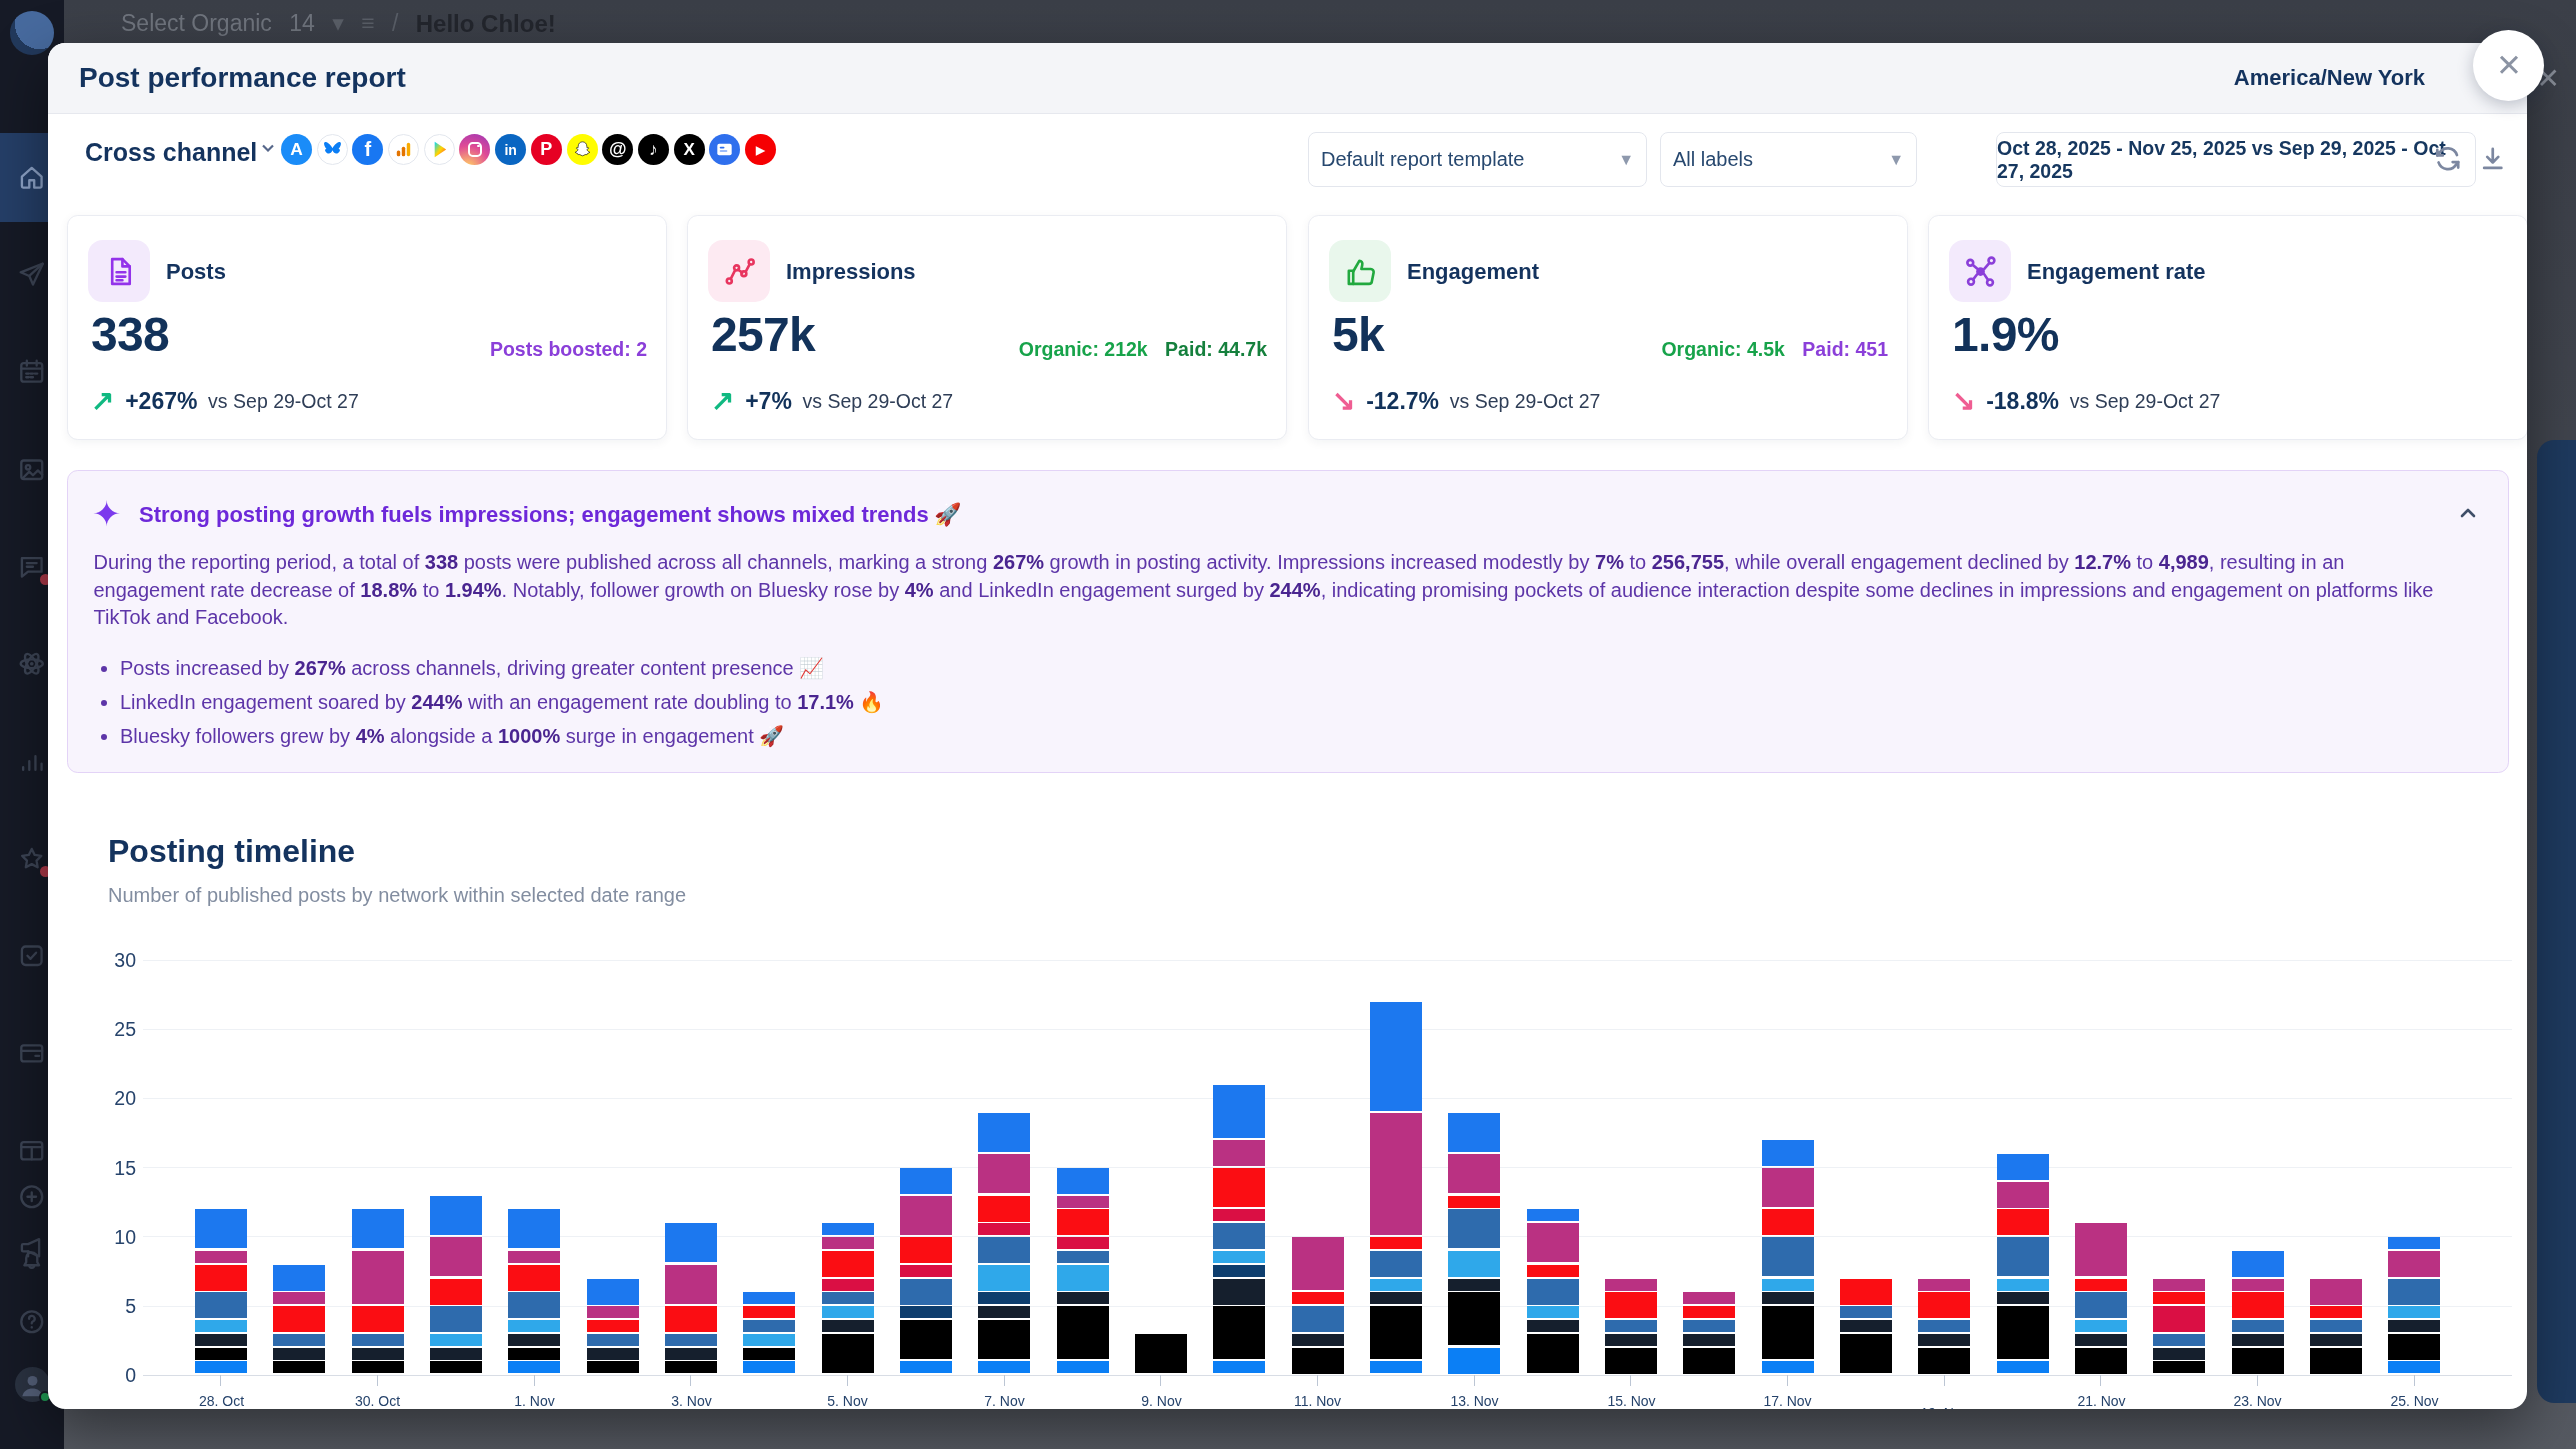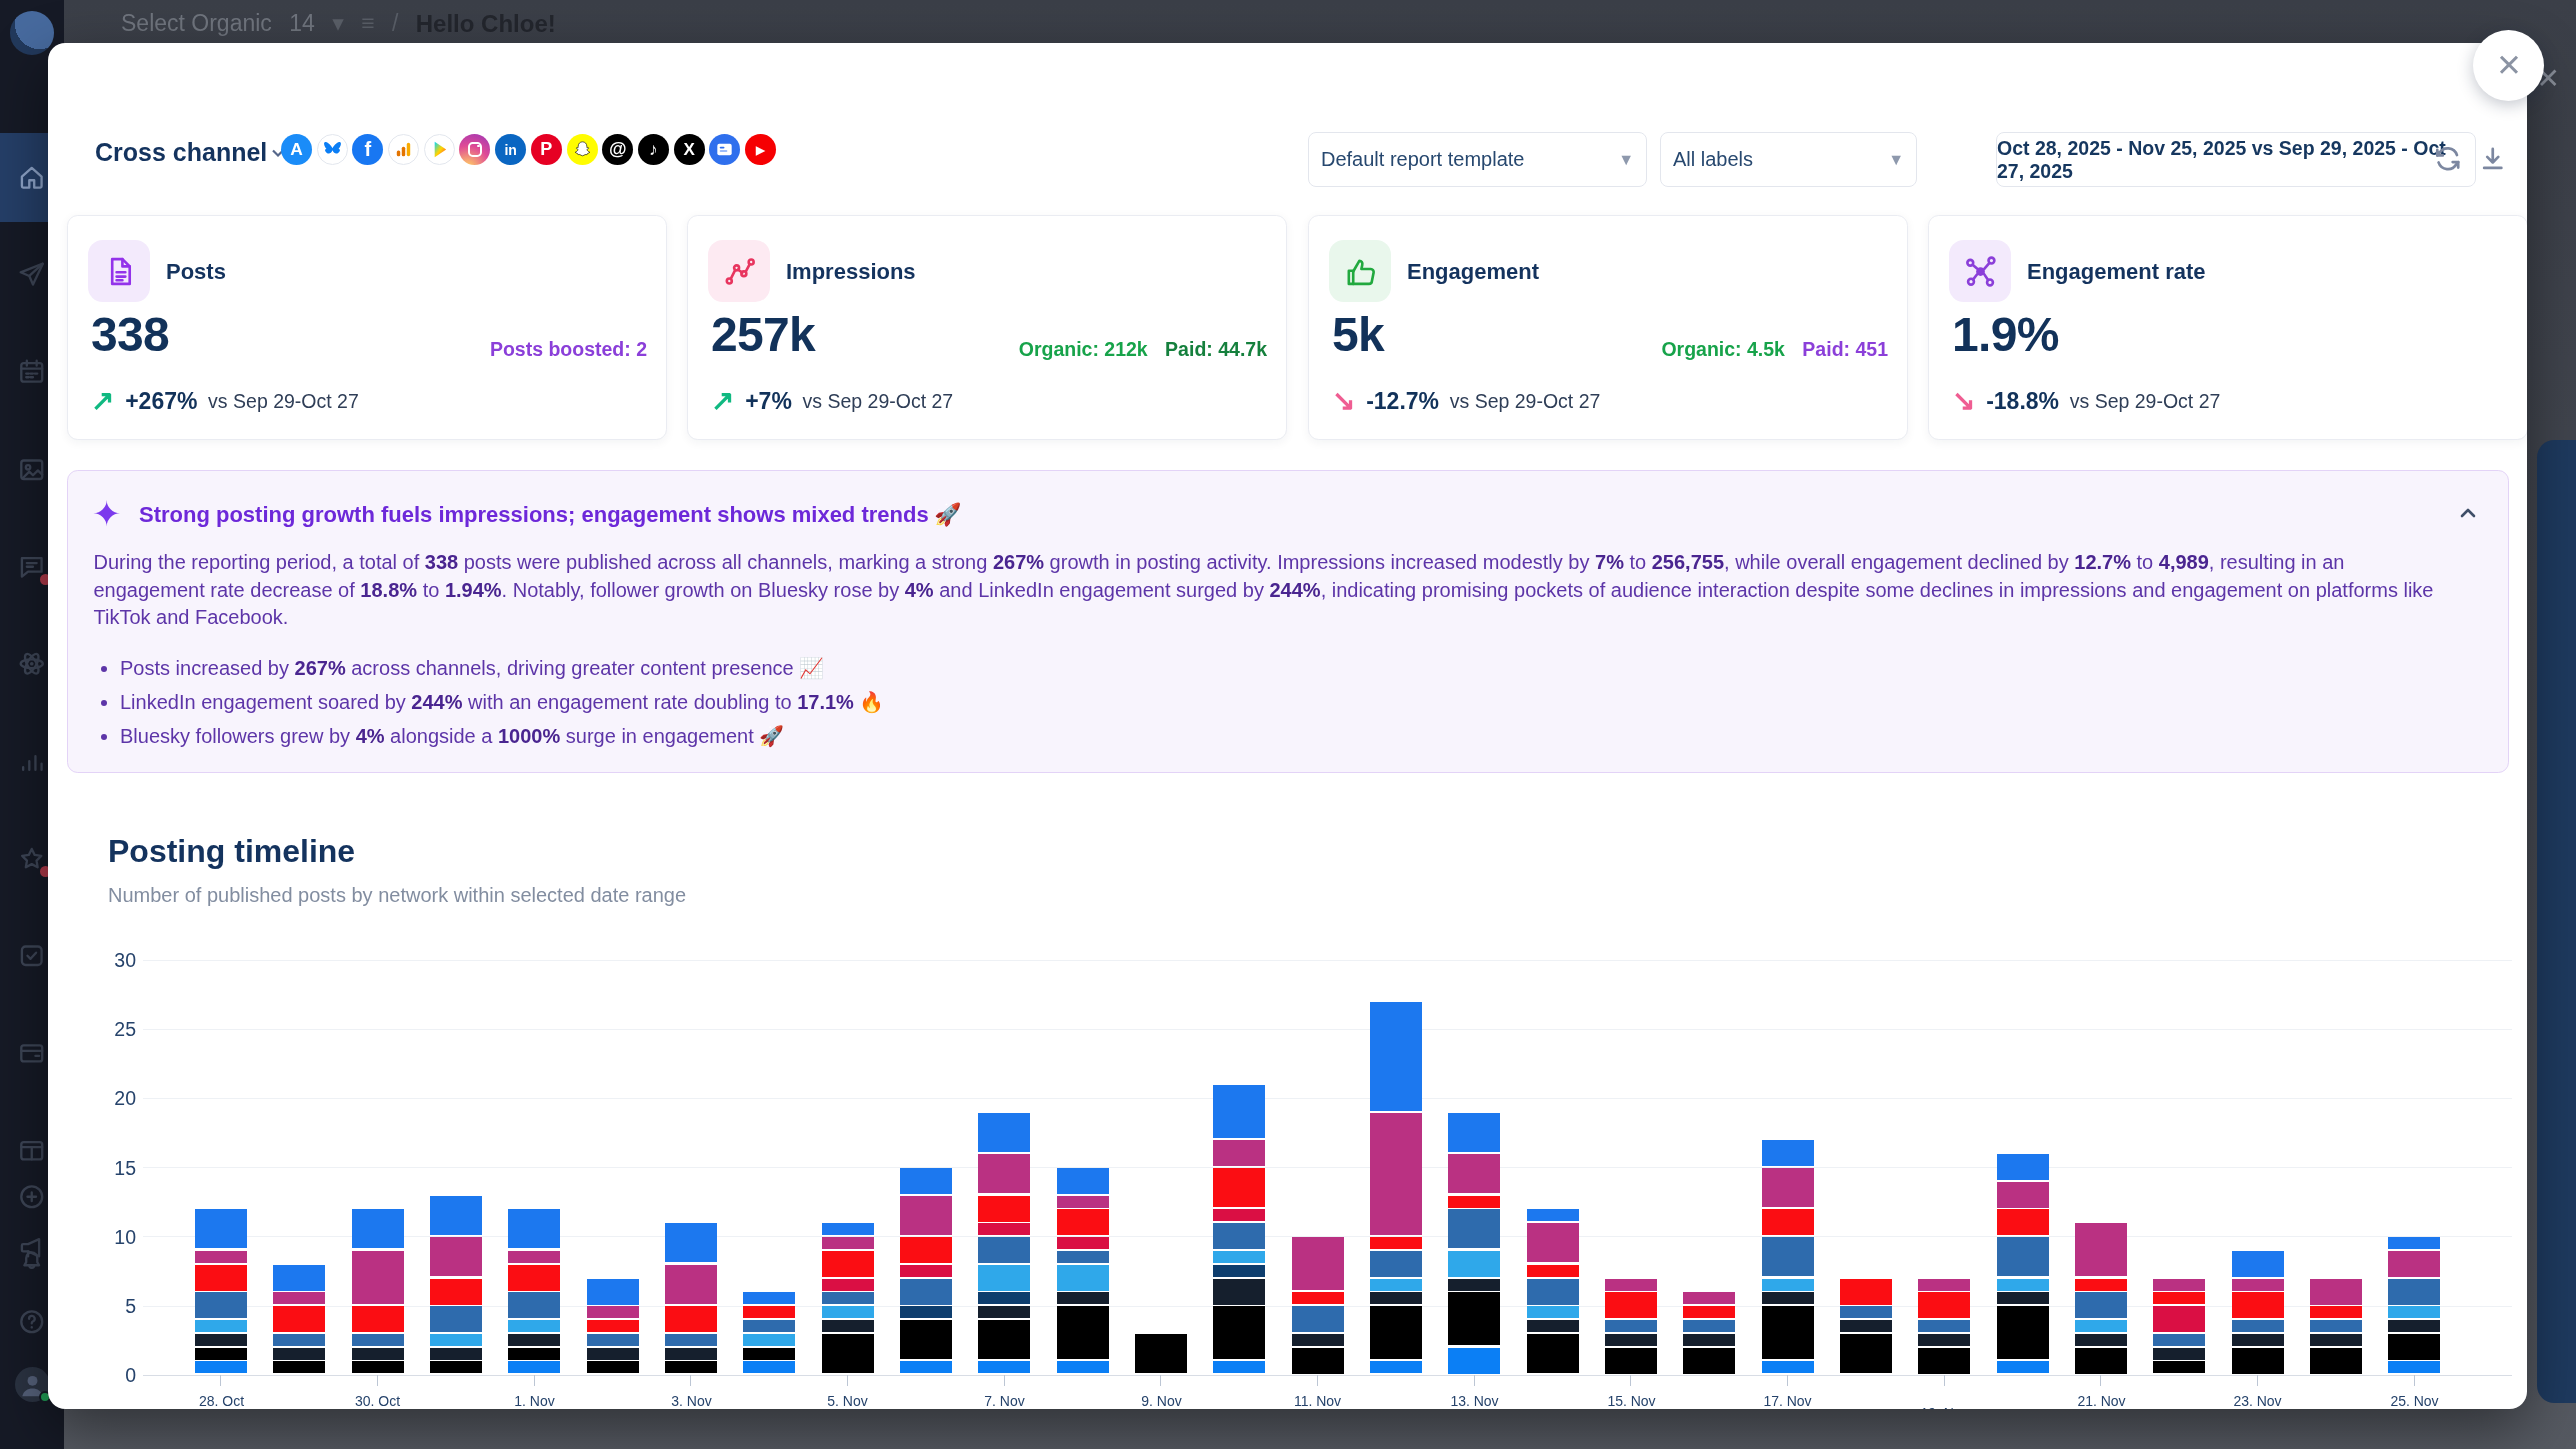--- a/index.html
+++ b/index.html
@@ -30,21 +30,21 @@
   .modal-clip { position:absolute; inset:0; background:#fff; border-radius:17.4px; overflow:hidden;
                 box-shadow:0 20px 60px rgba(0,0,0,.45); }
   .m-header { position:absolute; left:0; top:0; width:100%; height:71px; background:#f4f5f8; border-bottom:0.7px solid #e6e8ee; }
   .m-title { position:absolute; left:31px; top:50%; transform:translateY(-50%); font-size:28px; font-weight:700; color:#14335e; }
   .m-tz { position:absolute; right:102px; top:50%; transform:translateY(-50%); font-size:22px; font-weight:600; color:#14335e; }
   .close-fab { position:absolute; top:-13.4px; right:-17.4px; width:71px; height:71px; border-radius:50%; background:#fff;
                box-shadow:0 4px 16px rgba(20,30,60,.25); display:flex; align-items:center; justify-content:center;
                font-size:31px; color:#8b93a3; z-index:5; cursor:pointer; }
 
   
-  .cross { position:absolute; left:47px; top:95px; display:flex; align-items:center; gap:1px; cursor:pointer; }
+  .cross { position:absolute; left:37px; top:95px; display:flex; gap:1px; cursor:pointer; }
   .cross-label { font-size:25px; font-weight:700; color:#14335e; }
   .chev { width:20px; height:20px; stroke:#56678a; fill:none; stroke-width:2.6; }
   .networks { position:absolute; left:233px; top:91px; display:flex; gap:4.7px; }
   .net { width:31px; height:31px; border-radius:50%; display:flex; align-items:center; justify-content:center;
          color:#fff; font-weight:700; overflow:hidden; cursor:pointer; }
   .net svg { width:23px; height:23px; }
   .ig-cam { width:14.8px; height:14.8px; border:2px solid #fff; border-radius:4.7px; position:relative; }
   .ig-cam::after { content:""; position:absolute; right:0.7px; top:0.7px; width:2.7px; height:2.7px; border-radius:50%; background:#fff; }
   .select-box { position:absolute; top:89px; height:55px; background:#fff; border:1.3px solid #e3e6ed; border-radius:8px;
                 display:flex; align-items:center; padding:0 12px; font-size:20px; font-weight:500; color:#27486f; cursor:pointer; }
@@ -211,20 +211,24 @@
     </div>
 </div>
 
 <div class="side-panel"></div>
 <div class="backdrop-close">✕</div>
 
 <div class="modal">
   <div class="close-fab">✕</div>
   <div class="modal-clip">
 
+    <div class="m-header">
+      <div class="m-title">Post performance report</div>
+      <div class="m-tz">America/New York</div>
+    </div>
 
     <div class="cross">
       <span class="cross-label">Cross channel</span>
       <svg class="chev" viewBox="0 0 24 24">
           <path d="M6 9l6 6 6-6"></path>
         </svg>
     </div>
     <div class="networks" id="networks">
         <div class="net" style="background: rgb(26, 140, 248);">
           <span style="font-size: 17.4px; color: rgb(255, 255, 255);">A</span>

